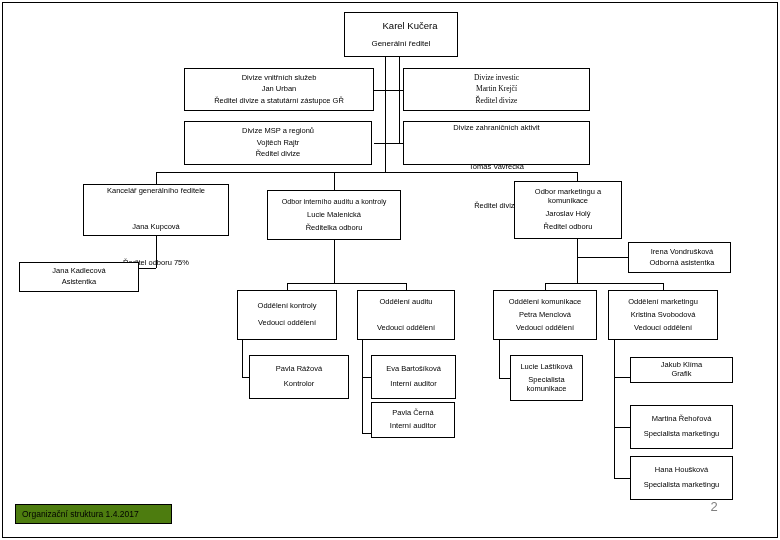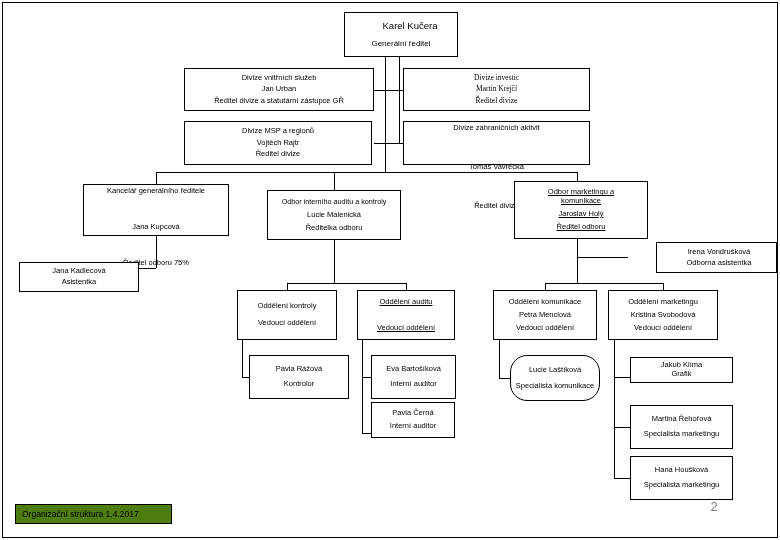--- a/index.html
+++ b/index.html
@@ -89,39 +89,39 @@
       <div class="node" style="left: 83px; top: 184px; width: 146px; height: 52px; gap: 28px;">
         <div class="line">Kancelář generálního ředitele</div>
         <div class="line">Jana Kupcová</div>
         <div class="line">Ředitel odboru 75%</div>
       </div>
       <div class="node" style="left: 267px; top: 190px; width: 134px; height: 50px;">
         <div class="line" style="font-size: 7.2px; white-space: nowrap;">Odbor interního auditu a kontroly</div>
         <div class="line">Lucie Malenická</div>
         <div class="line">Ředitelka odboru</div>
       </div>
-      <div class="node" style="left: 514px; top: 181px; width: 134px; height: 58px; text-decoration: underline;">
+      <div class="node" style="left: 514px; top: 181px; width: 108px; height: 58px;">
         <div class="line" style="max-width: 100px;">Odbor marketingu a komunikace</div>
         <div class="line">Jaroslav Holý</div>
         <div class="line">Ředitel odboru</div>
       </div>
-      <div class="node" style="left: 656px; top: 242px; width: 121px; height: 31px; padding-left: 8px;">
+      <div class="node" style="left: 628px; top: 242px; width: 103px; height: 31px; padding-left: 8px;">
         <div class="line">Irena Vondrušková</div>
         <div class="line">Odborná asistentka</div>
       </div>
       <div class="node" style="left: 19px; top: 262px; width: 120px; height: 30px;">
         <div class="line">Jana Kadlecová</div>
         <div class="line">Asistentka</div>
       </div>
       <div class="node" style="left: 237px; top: 290px; width: 100px; height: 50px; justify-content: center;">
         <div class="line">Oddělení kontroly</div>
         <div class="line"></div>
         <div class="line">Vedoucí oddělení</div>
       </div>
-      <div class="node" style="left: 357px; top: 290px; width: 98px; height: 50px; text-decoration: underline;">
+      <div class="node" style="left: 357px; top: 290px; width: 98px; height: 50px;">
         <div class="line">Oddělení auditu</div>
         <div class="line"></div>
         <div class="line">Vedoucí oddělení</div>
       </div>
       <div class="node" style="left: 493px; top: 290px; width: 104px; height: 50px;">
         <div class="line">Oddělení komunikace</div>
         <div class="line">Petra Menclová</div>
         <div class="line">Vedoucí oddělení</div>
       </div>
       <div class="node" style="left: 608px; top: 290px; width: 110px; height: 50px;">
@@ -134,21 +134,21 @@
         <div class="line">Kontrolor</div>
       </div>
       <div class="node" style="left: 371px; top: 355px; width: 85px; height: 44px;">
         <div class="line">Eva Bartošíková</div>
         <div class="line">Interní auditor</div>
       </div>
       <div class="node" style="left: 371px; top: 402px; width: 84px; height: 36px;">
         <div class="line">Pavla Černá</div>
         <div class="line">Interní auditor</div>
       </div>
-      <div class="node" style="left: 510px; top: 355px; width: 90px; height: 46px; border-radius: 17px;">
+      <div class="node" style="left: 510px; top: 355px; width: 73px; height: 46px;">
         <div class="line" style="max-width: 80px;">Lucie Laštíková</div>
         <div class="line" style="max-width: 80px;">Specialista komunikace</div>
       </div>
       <div class="node" style="left: 630px; top: 357px; width: 103px; height: 26px;">
         <div class="line">Jakub Klíma</div>
         <div class="line">Grafik</div>
       </div>
       <div class="node" style="left: 630px; top: 405px; width: 103px; height: 44px;">
         <div class="line">Martina Řehořová</div>
         <div class="line">Specialista marketingu</div>

